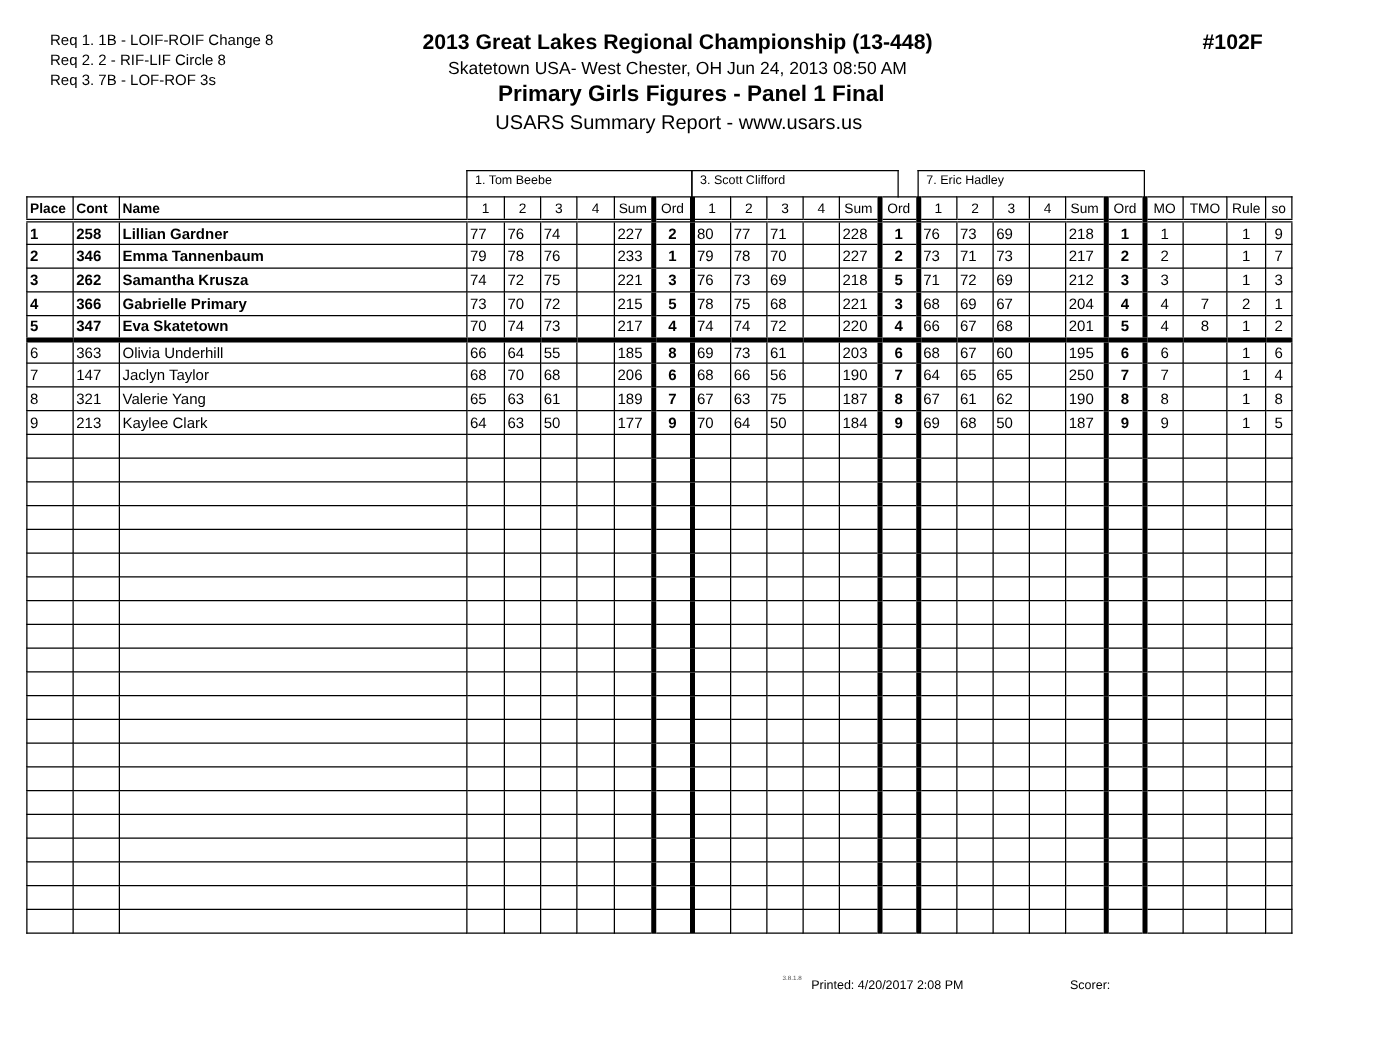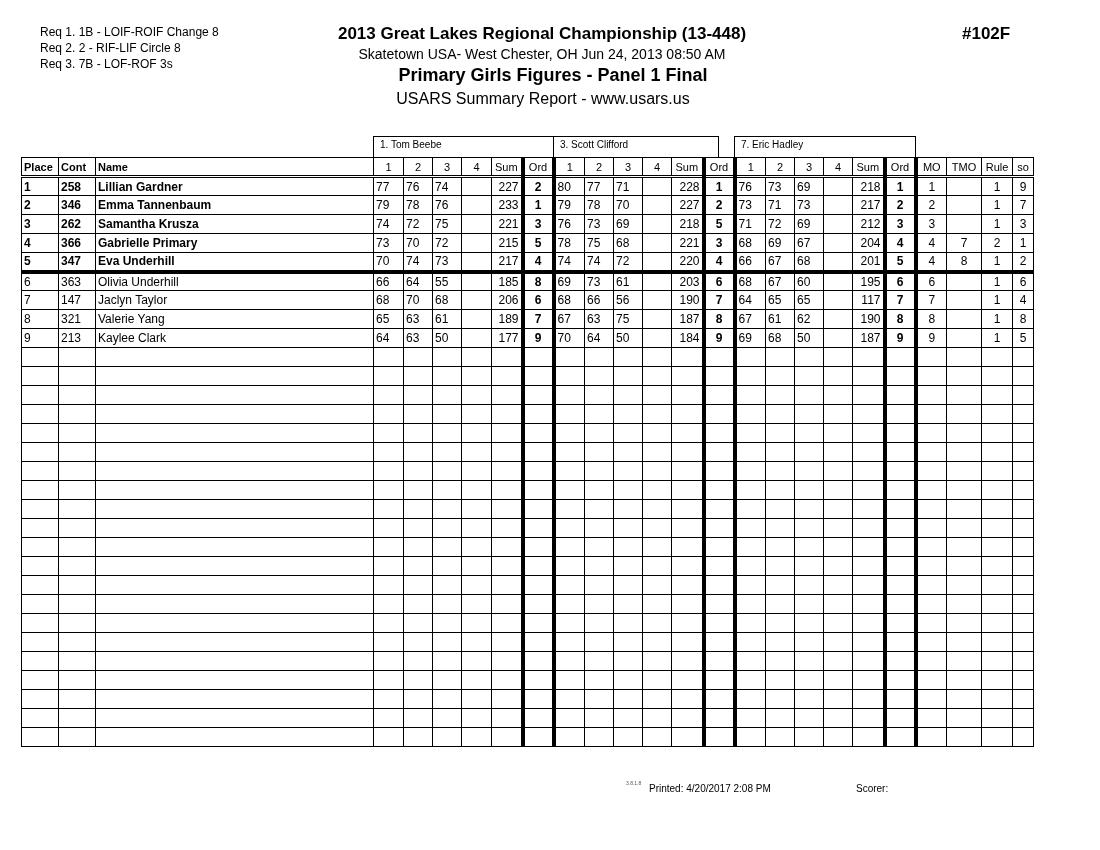--- a/index.html
+++ b/index.html
@@ -10,21 +10,21 @@
   #t1{top:24px;font-size:17px;font-weight:bold;}
   #t2{top:46px;font-size:14px;}
   #t3{top:65px;font-size:18px;font-weight:bold;}
   #t4{top:90px;font-size:16px;}
   #evno{left:962px;top:24px;font-size:17px;font-weight:bold;}
   .judgebox{top:136px;height:22px;border:1px solid #000;border-bottom:none;font-size:10px;box-sizing:border-box;padding:2px 0 0 6px;}
   table.grid{position:absolute;left:21px;top:157px;border-collapse:collapse;table-layout:fixed;}
   table.grid td{border:1px solid #000;height:19px;padding:0 2px;font-size:12px;white-space:nowrap;overflow:hidden;box-sizing:border-box;}
   table.grid tr.hdr td{font-size:11px;text-align:center;border-bottom:3px double #000;}
   table.grid tr.hdr td.l{text-align:left;font-weight:bold;}
-  td.num{text-align:right;}
+  td.num{text-align:left;}
   td.ctr{text-align:center;}
   td.ord{font-weight:bold;text-align:center;}
   td.thickL{border-left:4px solid #000 !important;}
   tr.top5 td.pc{font-weight:bold;}
   tr.cut td{border-bottom:4px solid #000;}
   .footer{top:783px;font-size:10px;}
   .ver{top:780px;left:626px;font-size:5px;color:#555;}
 </style>
 </head>
 <body>
@@ -203,21 +203,21 @@
         <td class="num">204</td>
         <td class="ord thickL">4</td>
         <td class="ctr thickL">4</td>
         <td class="ctr">7</td>
         <td class="ctr">2</td>
         <td class="ctr">1</td>
       </tr>
       <tr class="top5 cut">
         <td class="pc">5</td>
         <td class="pc">347</td>
-        <td class="pc">Eva Underhill</td>
+        <td class="pc">Eva Skatetown</td>
         <td>70</td>
         <td>74</td>
         <td>73</td>
         <td></td>
         <td class="num">217</td>
         <td class="ord thickL">4</td>
         <td class="thickL">74</td>
         <td>74</td>
         <td>72</td>
         <td></td>
@@ -274,21 +274,21 @@
         <td class="thickL">68</td>
         <td>66</td>
         <td>56</td>
         <td></td>
         <td class="num">190</td>
         <td class="ord thickL">7</td>
         <td class="thickL">64</td>
         <td>65</td>
         <td>65</td>
         <td></td>
-        <td class="num">117</td>
+        <td class="num">250</td>
         <td class="ord thickL">7</td>
         <td class="ctr thickL">7</td>
         <td class="ctr"></td>
         <td class="ctr">1</td>
         <td class="ctr">4</td>
       </tr>
       <tr>
         <td class="pc">8</td>
         <td class="pc">321</td>
         <td class="pc">Valerie Yang</td>

